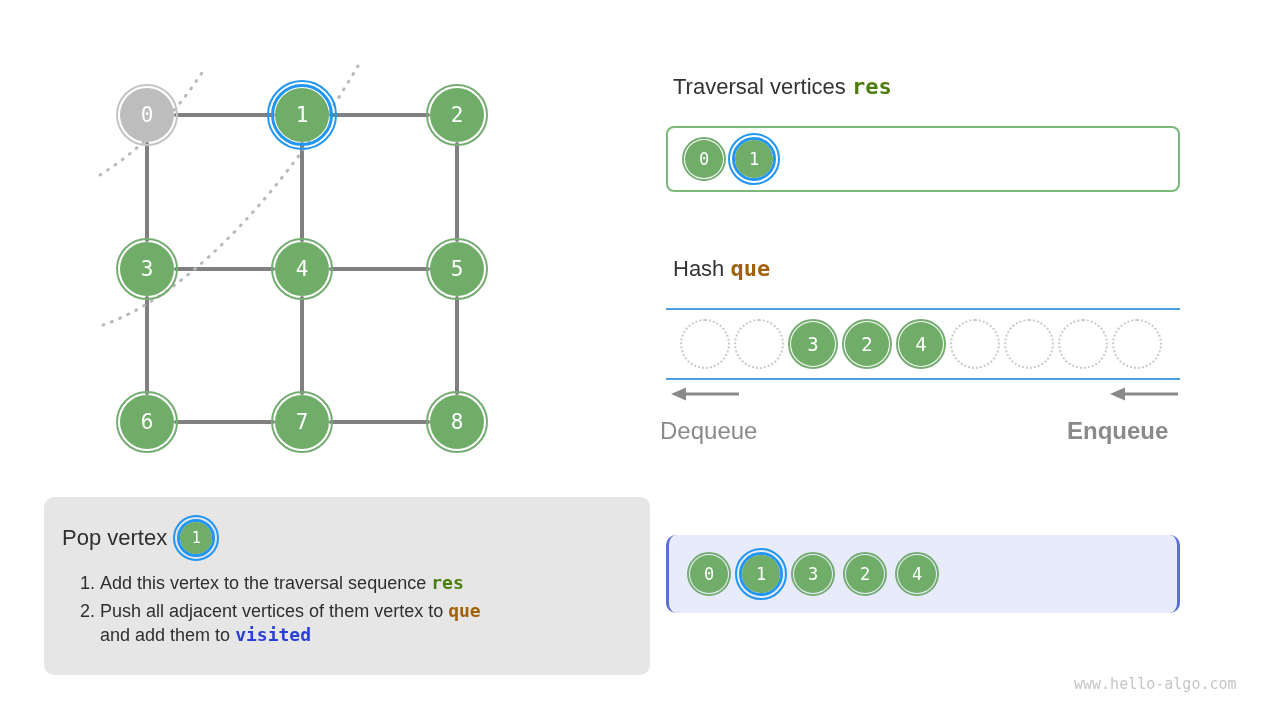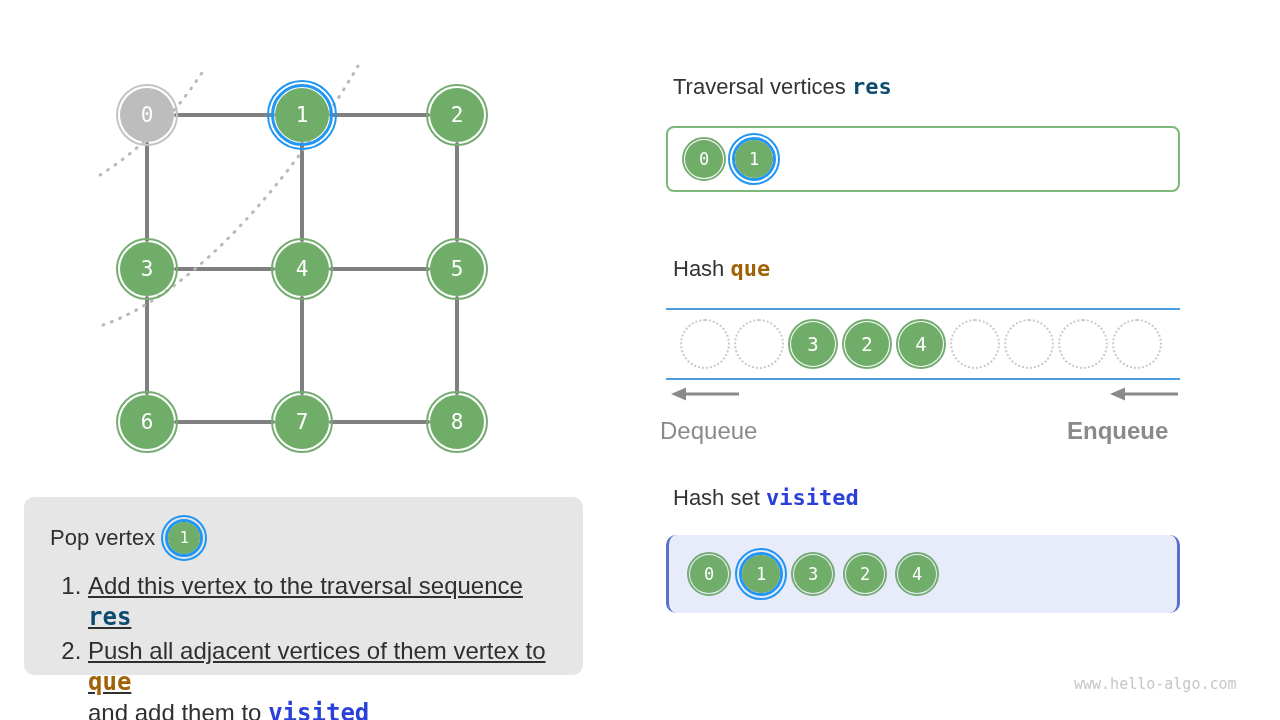--- a/index.html
+++ b/index.html
@@ -33,21 +33,21 @@
   .node.hl .halo {
     position: absolute; inset: -4px; border-radius: 50%;
     border: 2px solid #2196f3;
   }
 
   
   .sec-title {
     position: absolute; font-size: 22px; color: #333; white-space: nowrap;
   }
   .sec-title .mono { font-family: "DejaVu Sans Mono", monospace; font-weight: bold; }
-  .mono-green { color: #0c4a6e; }
+  .mono-green { color: #4d7c0f; }
   .mono-blue  { color: #a16207; }
   .mono-indigo{ color: #2b40d8; }
 
   
   #res-box {
     position: absolute; left: 666px; top: 126px; width: 514px; height: 66px;
     border: 2px solid #7cb87a; border-radius: 8px; background: #fff;
     display: flex; align-items: center; padding-left: 14px; gap: 6px;
   }
   .chip { position: relative; width: 44px; height: 44px; flex: 0 0 44px; }
@@ -94,30 +94,30 @@
   
   #visited-box {
     position: absolute; left: 666px; top: 535px; width: 514px; height: 78px;
     background: #e8ecfa; border-radius: 10px;
     border-left: 3px solid #5b6fd0; border-right: 3px solid #5b6fd0;
     display: flex; align-items: center; padding-left: 18px; gap: 8px;
   }
 
   
   #explain {
-    position: absolute; left: 24px; top: 497px; width: 559px; height: 178px;
+    position: absolute; left: 44px; top: 497px; width: 606px; height: 178px;
     background: #e6e6e6; border-radius: 10px;
-    padding: 22px 26px 0 26px;
+    padding: 22px 26px 0 18px;
   }
   #explain .line1 {
     display: flex; align-items: center; gap: 10px;
     font-size: 22px; color: #2f2f2f; margin-bottom: 14px;
   }
   #explain ol { margin: 0; padding-left: 38px; }
-  #explain li { font-size: 24px; color: #2f2f2f; line-height: 1.28; margin-bottom: 4px; text-decoration: underline; }
+  #explain li { font-size: 18px; color: #2f2f2f; line-height: 1.28; margin-bottom: 4px; }
   #explain .mono { font-family: "DejaVu Sans Mono", monospace; font-weight: bold; }
 
   
   #step-badge {
     position: absolute; left: 908px; top: 644px; width: 146px; height: 52px;
     background: #f7f7f7; border: 1px solid #d8d8d8; border-radius: 9px;
     display: flex; align-items: center; justify-content: center;
     font-family: "DejaVu Sans Mono", monospace; font-weight: bold;
     font-size: 24px; color: #7a7a7a; letter-spacing: 1px;
   }
@@ -286,24 +286,20 @@
   </div>
   <div class="arrow" style="left:1108px; top:385px;">
     <svg width="72" height="18" viewBox="0 0 72 18">
       <line x1="14" y1="9" x2="70" y2="9" stroke="#8a8a8a" stroke-width="3"></line>
       <polygon points="2,9 17,2.5 17,15.5" fill="#8a8a8a"></polygon>
     </svg>
   </div>
   <div class="qlabel" style="left:660px; top:417px;">Dequeue</div>
   <div class="qlabel" style="left:1067px; top:417px;font-weight:bold;">Enqueue</div>
 
-  <div class="sec-title" style="left:673px; top:485px;">
-    <span>Hash set</span>
-    <span class="mono mono-indigo">visited</span>
-  </div>
   <div id="visited-box">
       <span class="chip">
         <span class="ring"></span>
         <span class="core">0</span>
       </span>
       <span class="chip hl">
         <span class="halo"></span>
         <span class="ring"></span>
         <span class="core">1</span>
       </span>

